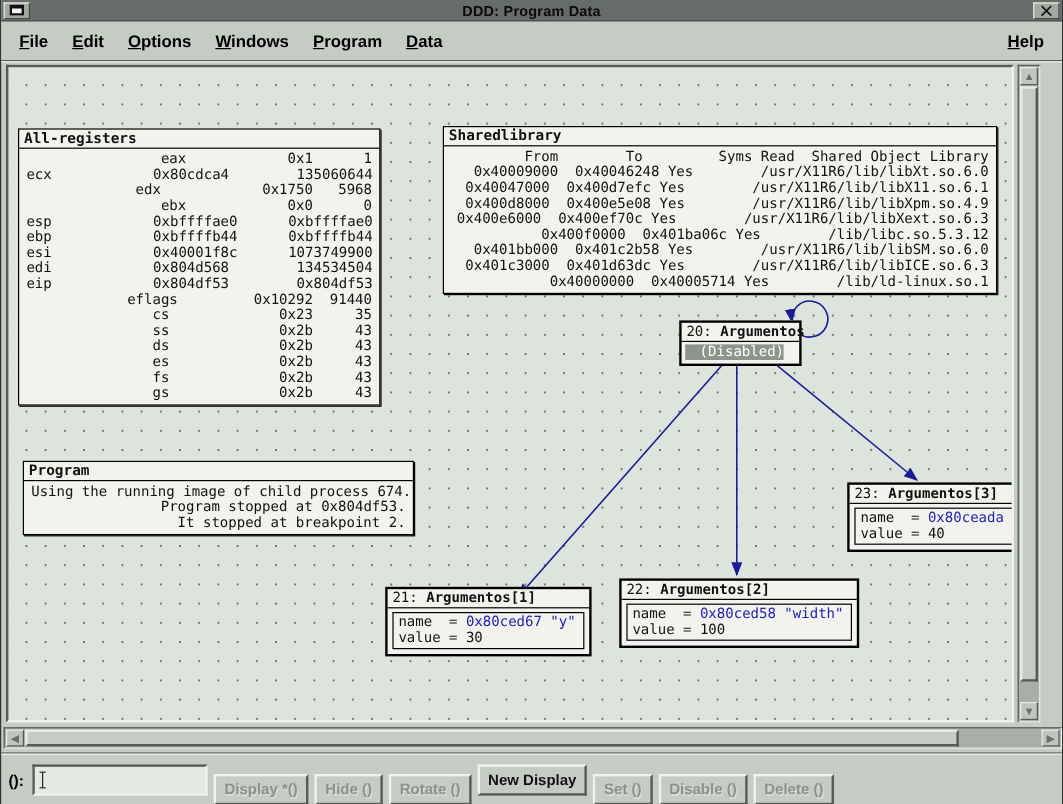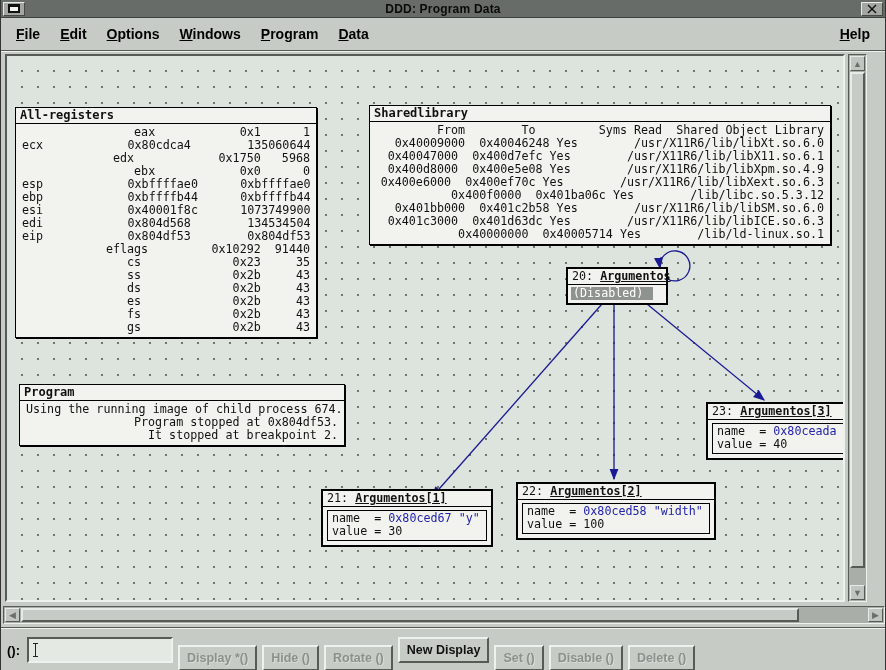--- a/index.html
+++ b/index.html
@@ -62,24 +62,24 @@
     white-space:pre;
   }
   .dbox-body{padding:2px 6px 3px 6px;text-align:right;}
   .mono-line{white-space:pre;}
   
   .node{
     position:absolute;background:#f2f3ee;border:2px solid #000;
     font-family:"DejaVu Sans Mono",monospace;font-size:11.7px;line-height:13px;color:#111;
   }
   .node-title{padding:1px 4px;border-bottom:1px solid #000;white-space:pre;}
-  .node-title b{font-weight:bold;text-decoration:underline;}
+  .node-title b{font-weight:bold;}
   .status-bar{
     margin:2px 13px 3px 3px;background:#8e938e;color:#ffffff;
-    padding:0 2px;white-space:pre;
+    padding:0 12px;white-space:pre;
   }
   .inner-box{
     margin:3px 4px 4px 4px;border:1px solid #000;padding:1px 4px 2px 4px;
   }
   .frow{white-space:pre;}
   .fval{margin-left:7px;}
   .blue{color:#2323b0;}
   
   .vscroll{
     width:19px;height:548px;margin-left:3px;

